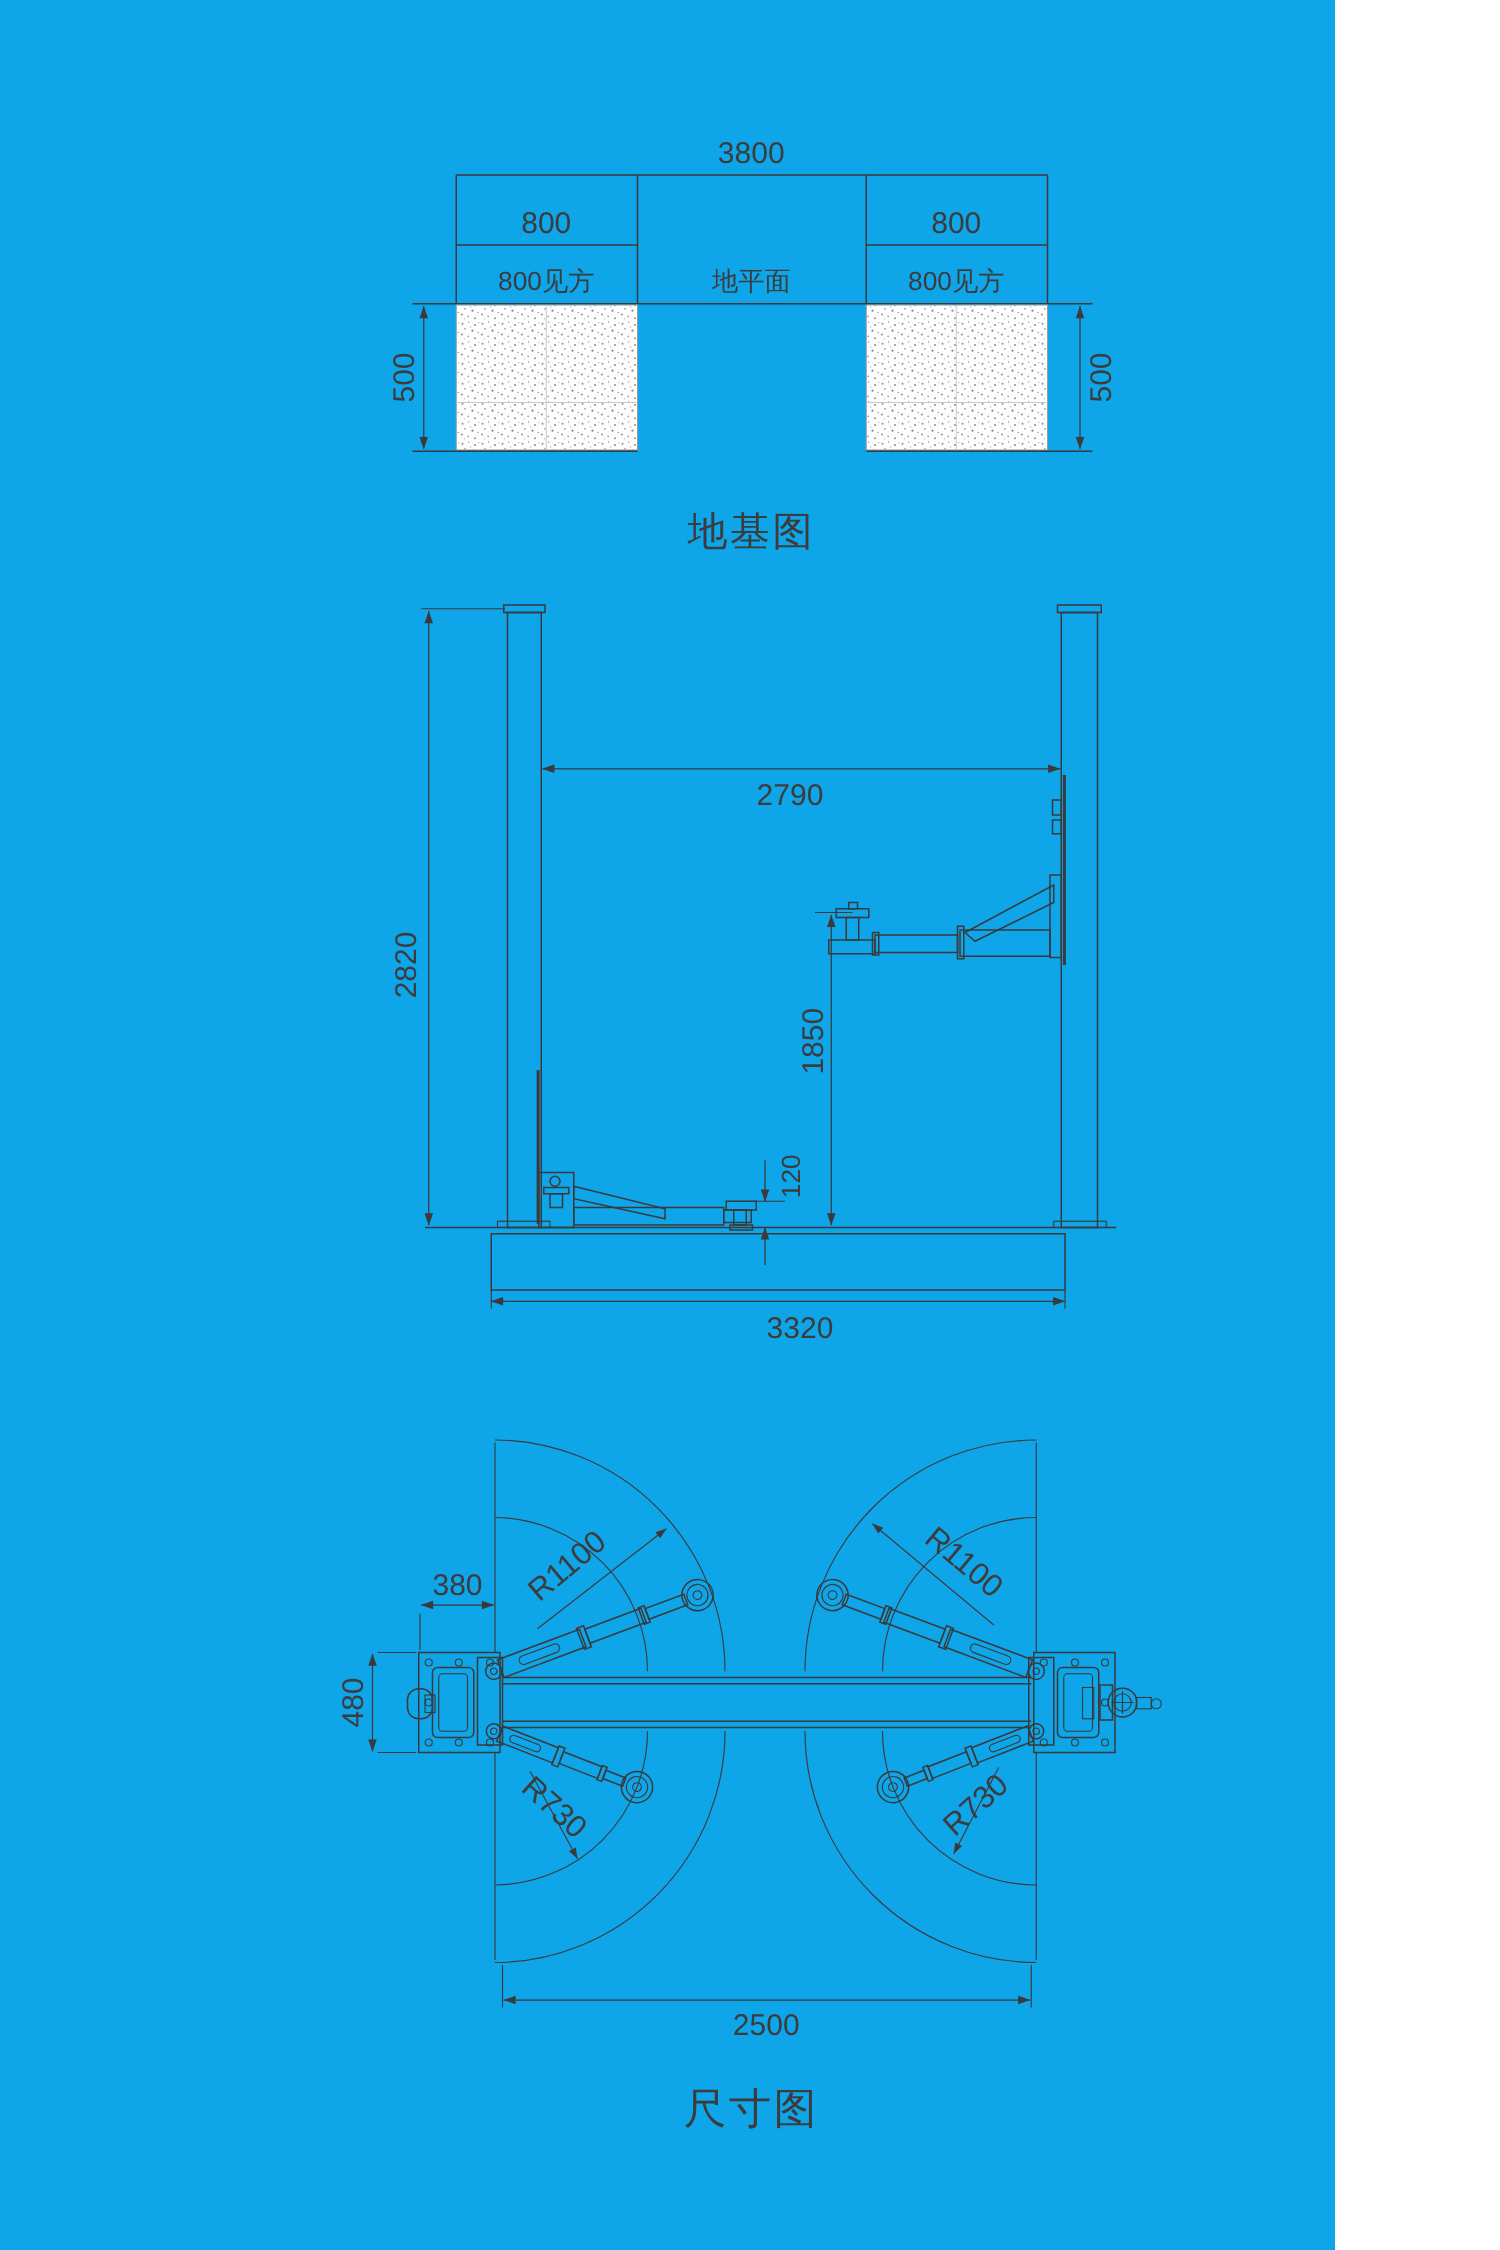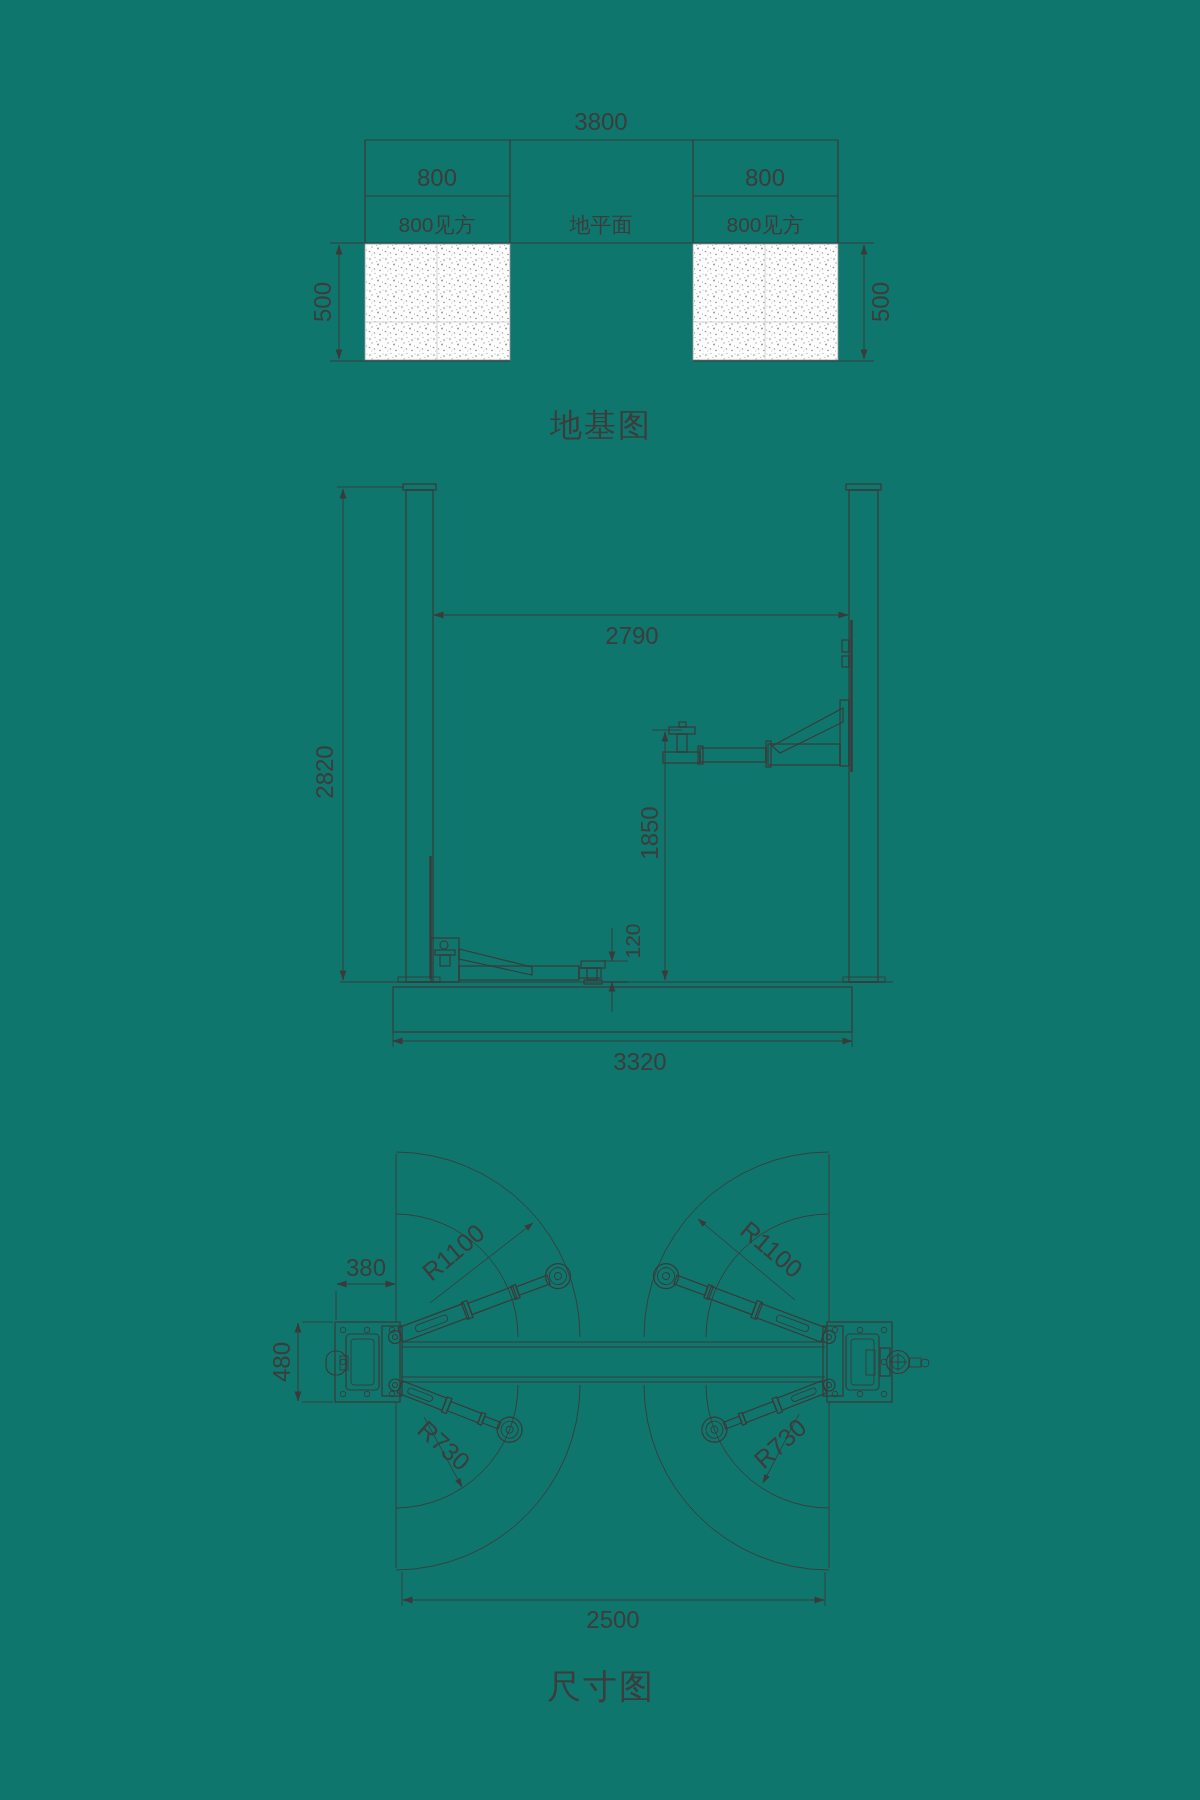--- a/index.html
+++ b/index.html
@@ -1,16 +1,16 @@
 <!DOCTYPE html>
 <html><head>
 <meta charset="utf-8">
 <style>
   html,body{margin:0;padding:0;background:#ffffff;}
-  #canvas{width:1200px;height:1800px;background:#0f766e;position:relative;font-family:"Liberation Sans",sans-serif;}
+  #canvas{width:1068px;height:1800px;background:#0ea5e9;position:relative;font-family:"Liberation Sans",sans-serif;}
   svg{display:block;}
   .ln{stroke:#3a3a3a;stroke-width:1.2;fill:none;}
   .thin{stroke:#3a3a3a;stroke-width:0.9;fill:none;}
   .thk{stroke:#3a3a3a;stroke-width:2.4;fill:none;}
   .dimline{stroke:#3a3a3a;stroke-width:1;fill:none;}
   .padedge{stroke:#9a9a9a;stroke-width:0.8;}
   text{fill:#3c3c3c;font-family:"Liberation Sans",sans-serif;}
   .dim{font-size:24px;}
   .dimsmall{font-size:21px;}
   .rlabel{font-size:25px;}

